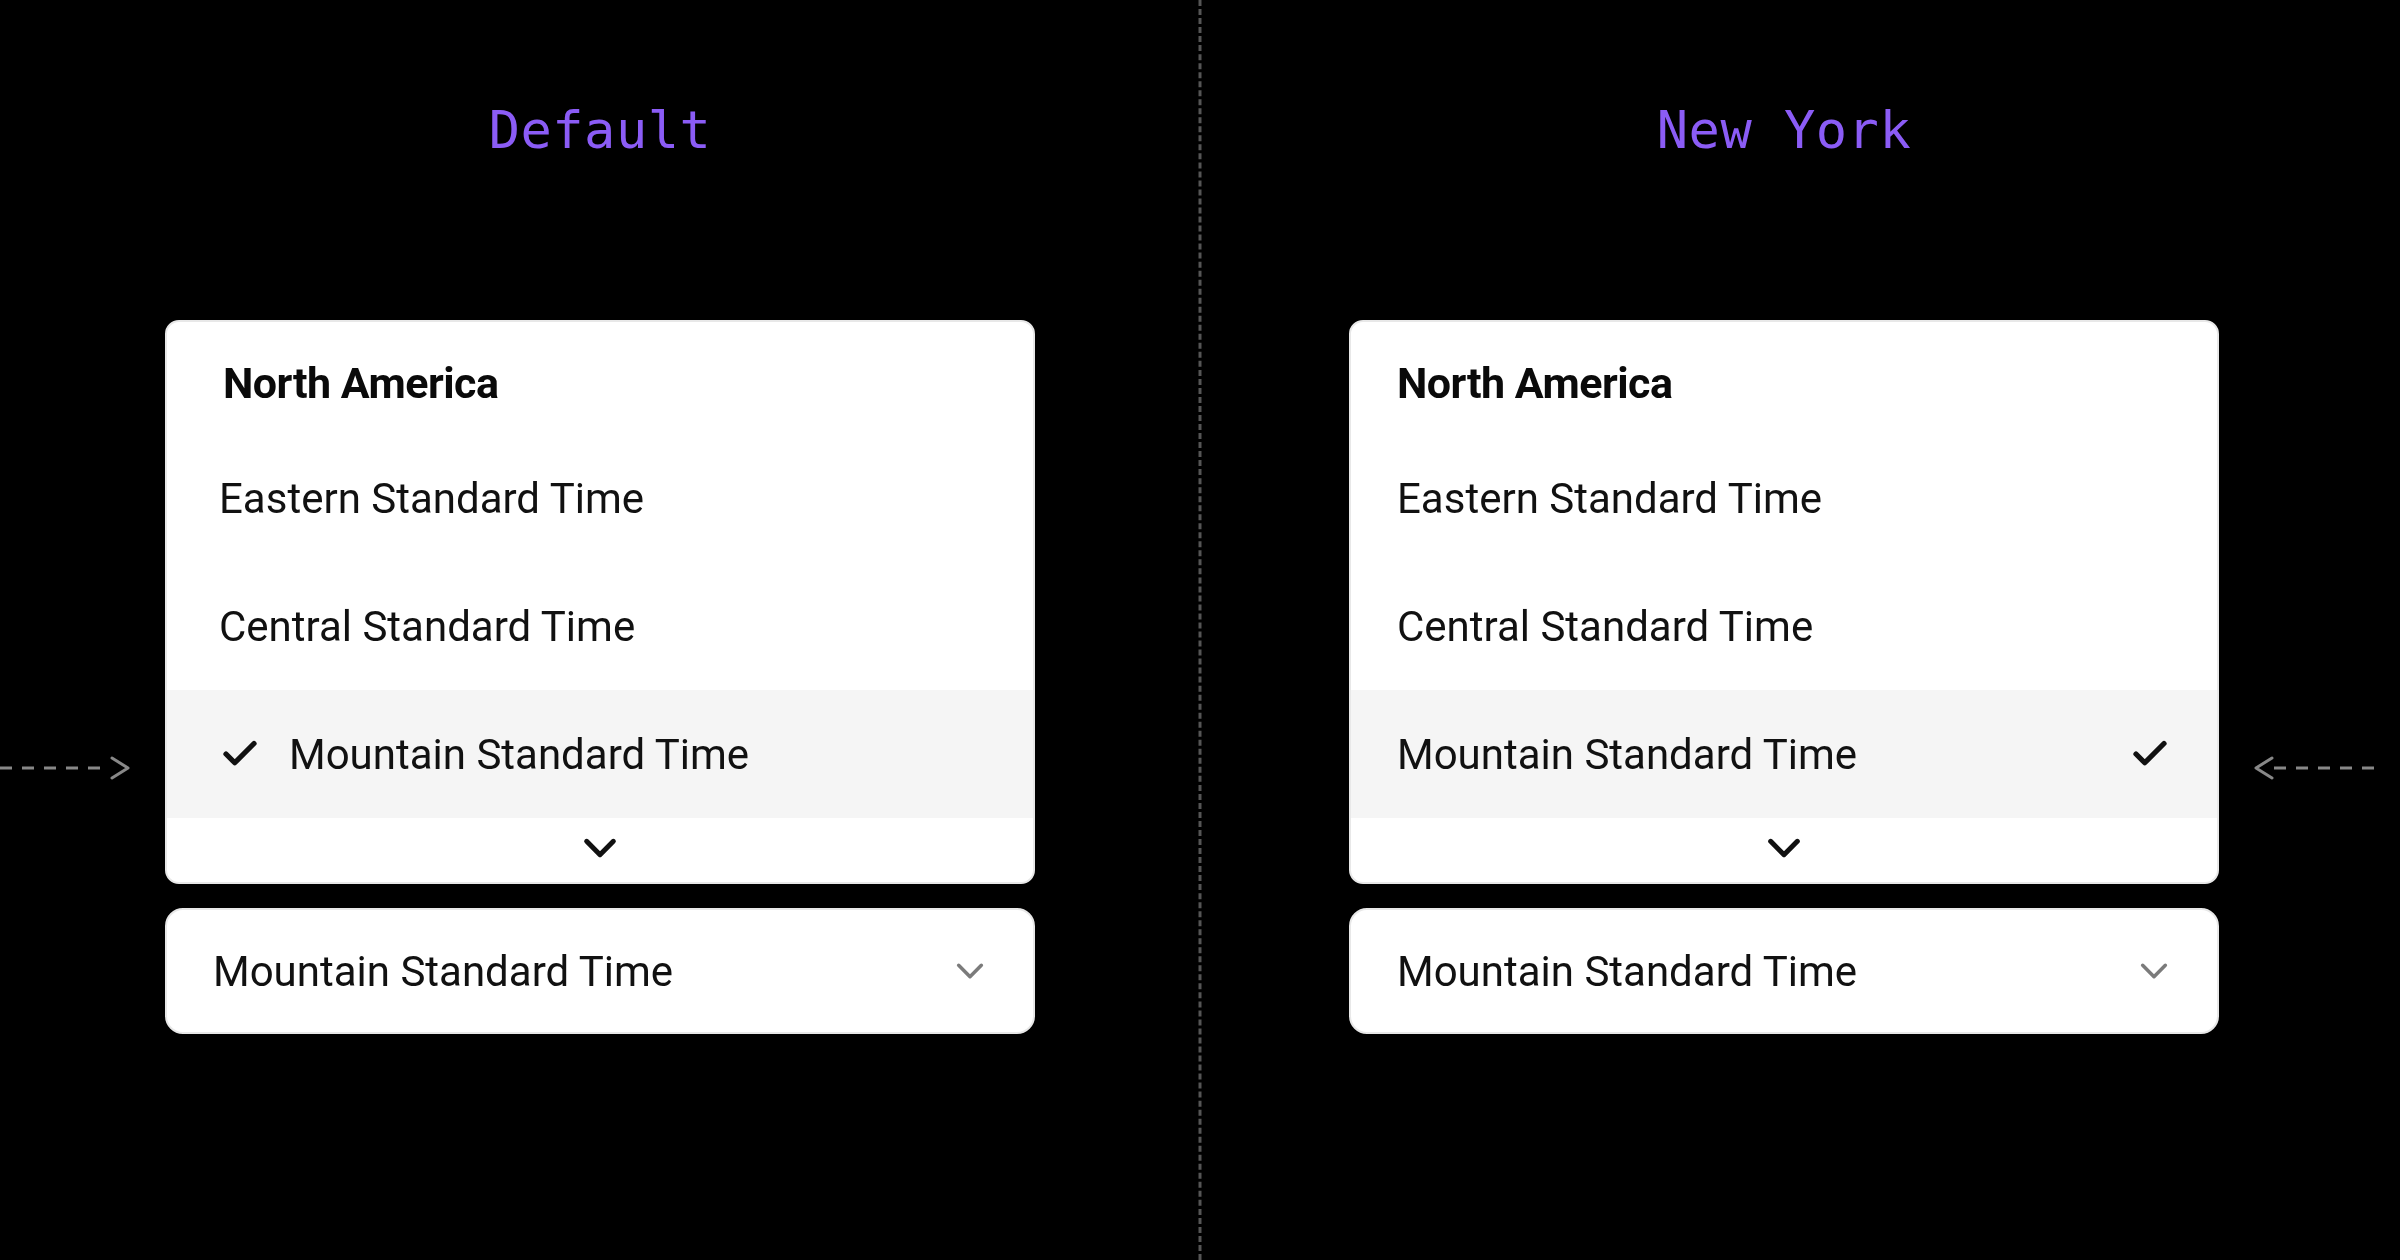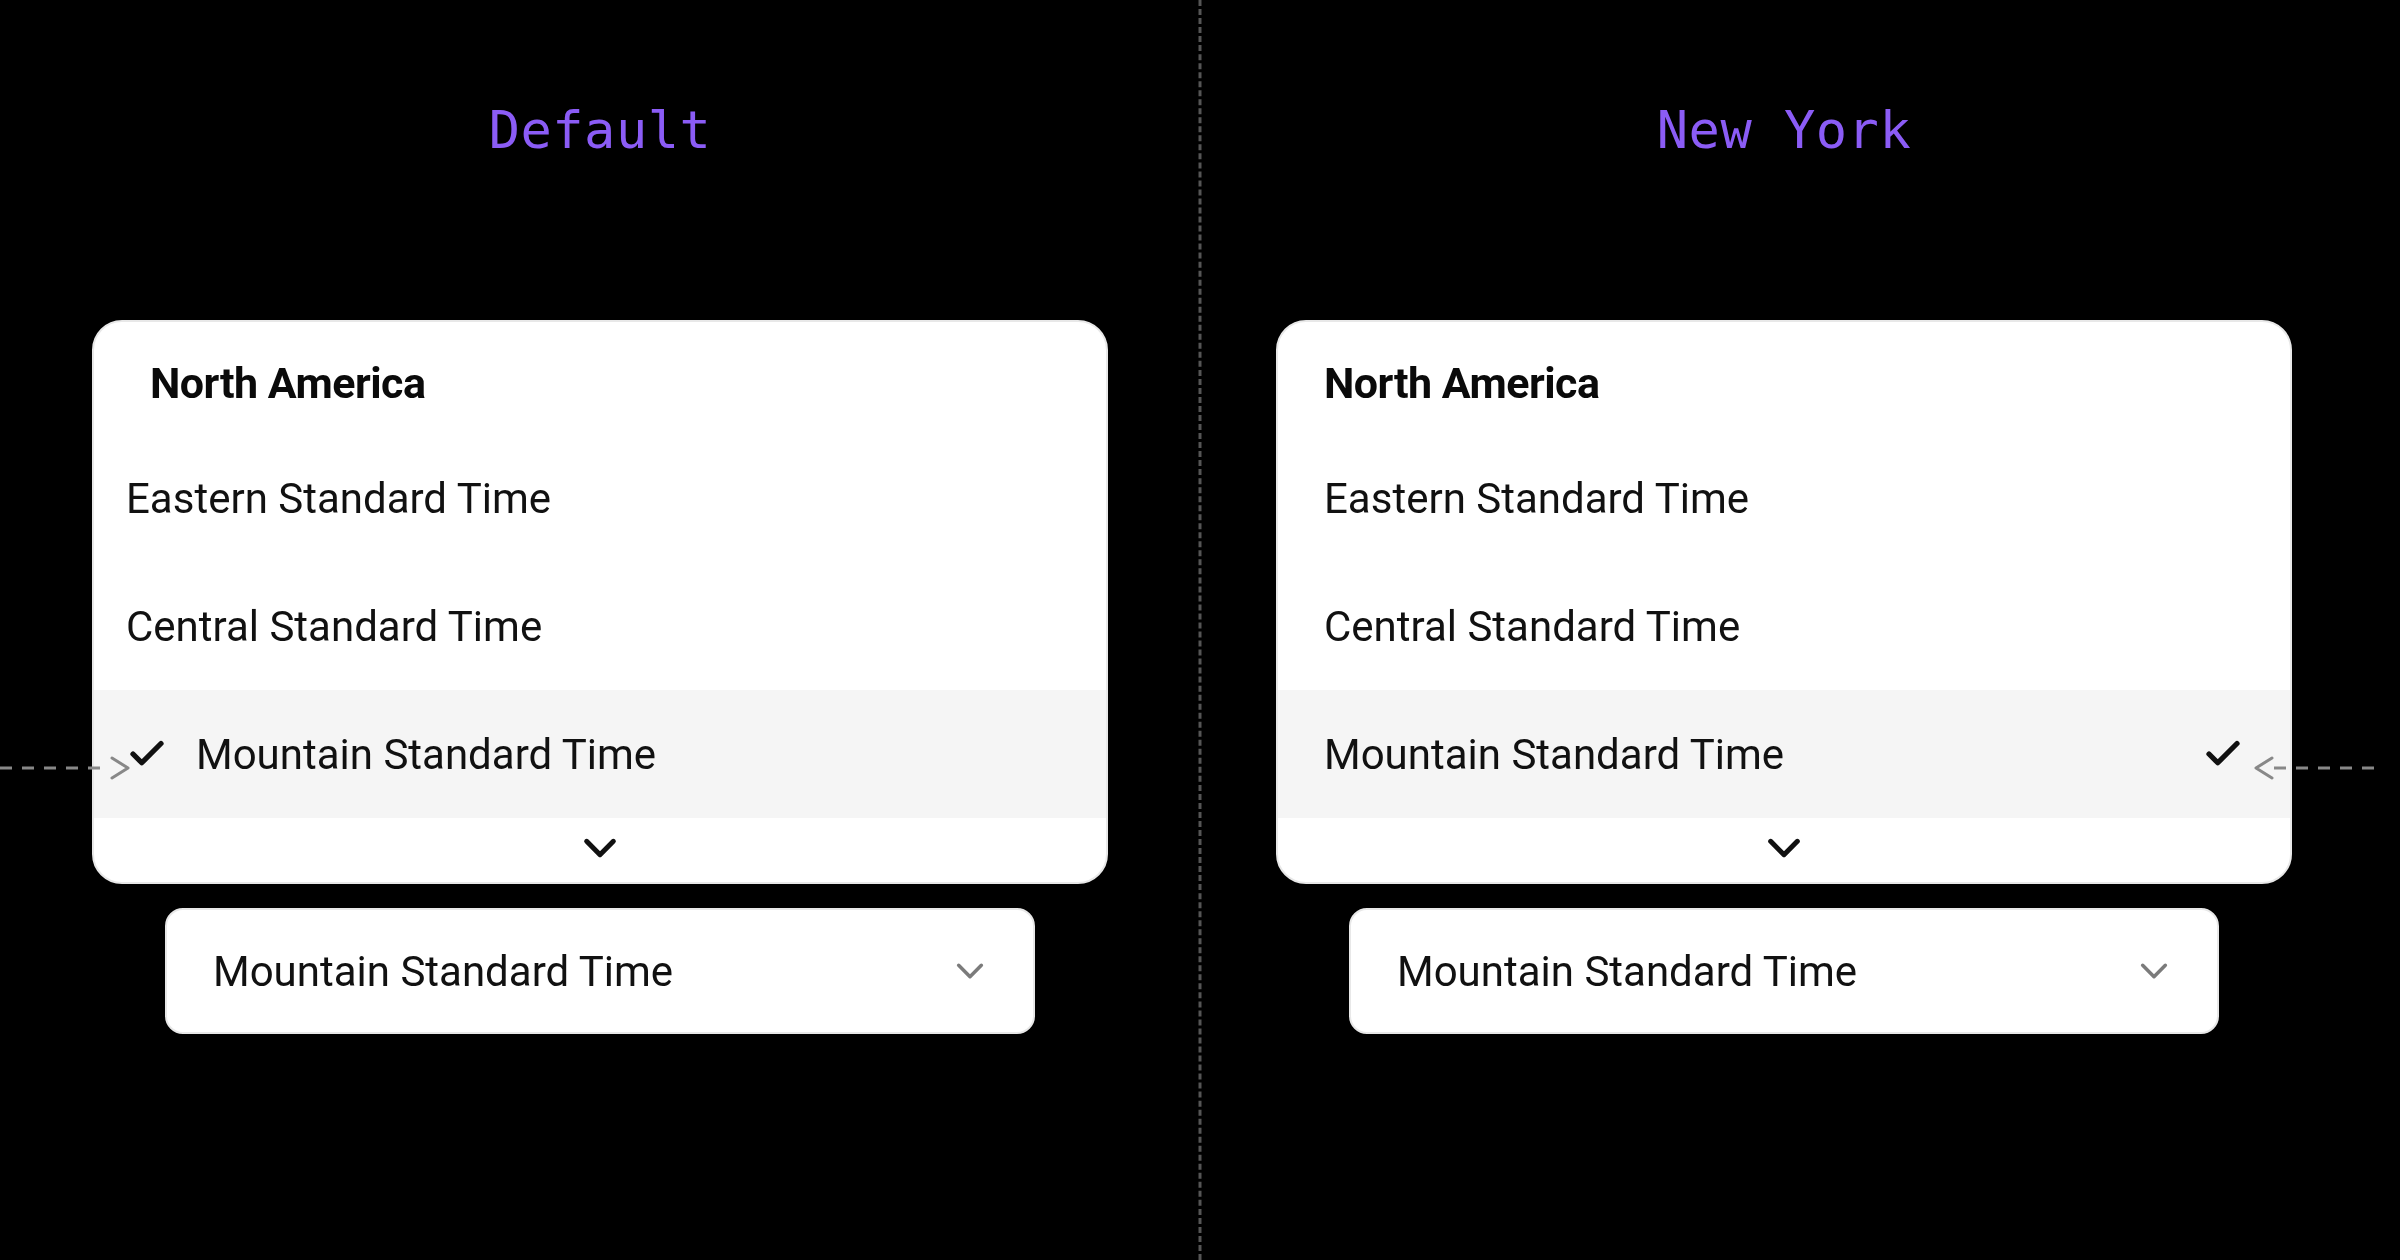--- a/index.html
+++ b/index.html
@@ -56,23 +56,23 @@
 
     .card-wrap {
       margin-top: 160px;
       display: flex;
       flex-direction: column;
       align-items: center;
       gap: 24px;
     }
 
     .dropdown-panel {
-      width: 1016px;
+      width: 870px;
       background: #fff;
-      border-radius: 30px;
+      border-radius: 14px;
       border: 2px solid #e8e8e8;
       padding-top: 36px;
       padding-bottom: 12px;
       overflow: hidden;
       box-shadow: 0 2px 10px rgba(0,0,0,0.08);
     }
 
     .group-header {
       font-size: 43px;
       font-weight: 700;
@@ -80,21 +80,21 @@
       padding: 0 56px 26px 56px;
       letter-spacing: -0.5px;
     }
 
     .list-item {
       display: flex;
       align-items: center;
       font-size: 42px;
       color: #111;
       height: 128px;
-      padding: 0 32px;
+      padding: 0 52px;
       gap: 28px;
       font-weight: 400;
     }
 
     .list-item.highlighted {
       background: #f5f5f5;
     }
 
     .list-item.check-right {
       justify-content: space-between;

